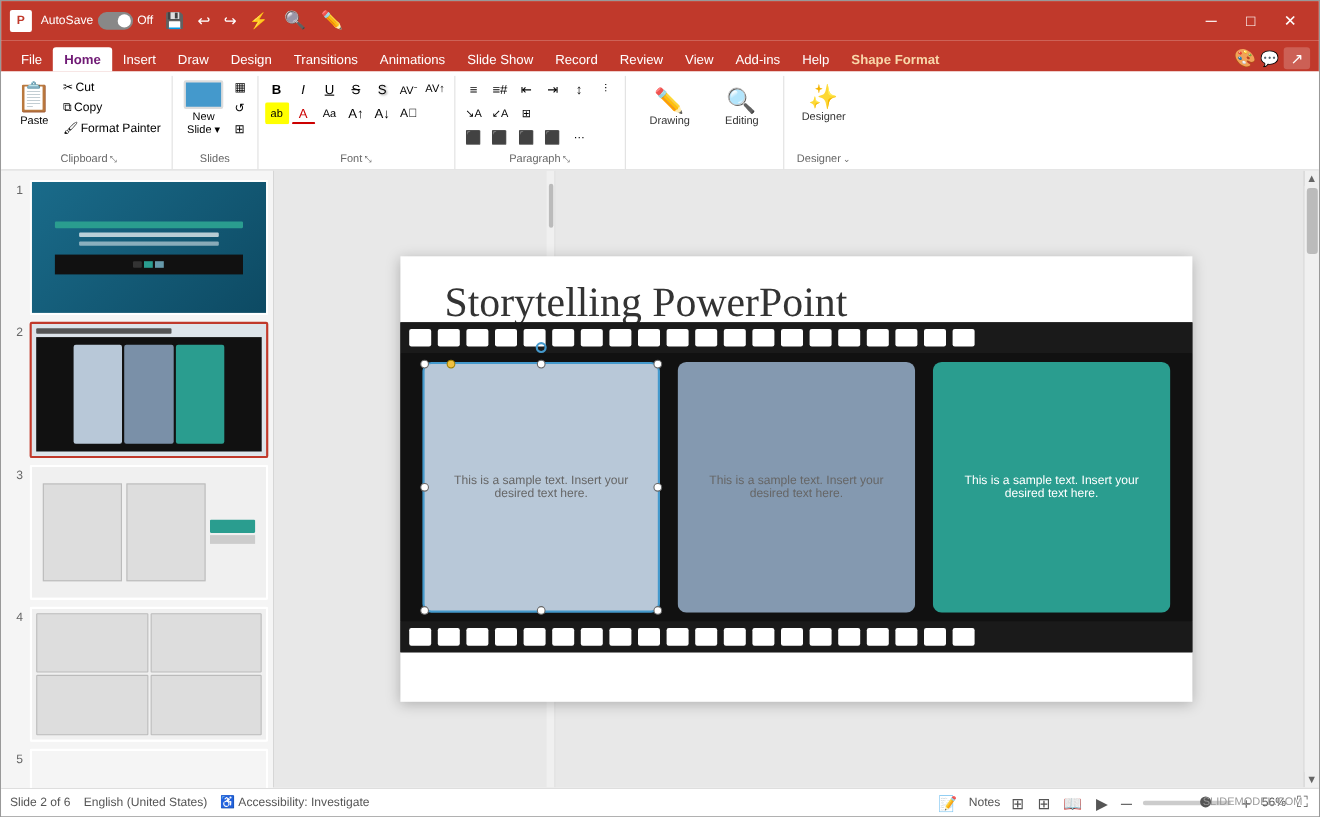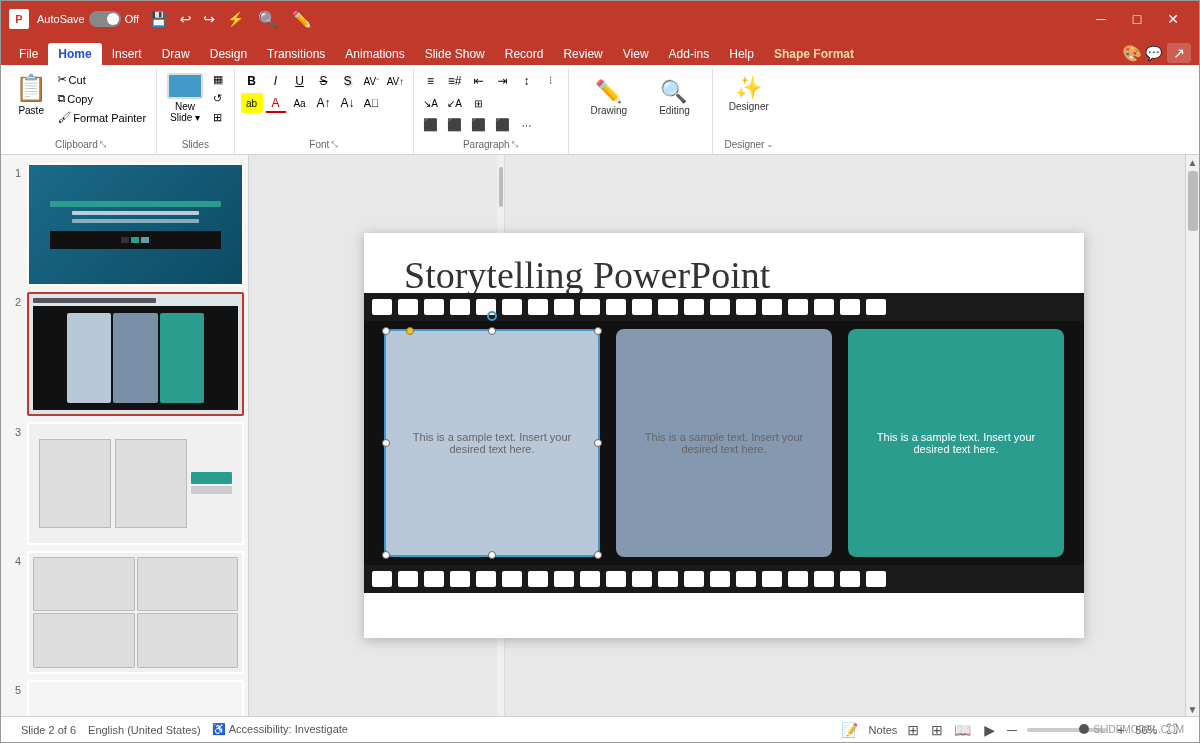--- a/index.html
+++ b/index.html
@@ -15,21 +15,21 @@
     .toggle-off { background: #888; border-radius: 8px; width: 32px; height: 16px; position: relative; display: flex; align-items: center; }
     .toggle-off::after { content: ''; position: absolute; right: 2px; width: 12px; height: 12px; background: #fff; border-radius: 50%; }
     .title-bar-icons { display: flex; gap: 6px; align-items: center; }
     .title-bar-title { flex: 1; text-align: center; color: #fff; font-size: 12px; }
     .window-controls { display: flex; gap: 0; margin-left: auto; }
     .win-btn { width: 36px; height: 36px; display: flex; align-items: center; justify-content: center; color: #fff; font-size: 14px; cursor: pointer; }
 
     
     .ribbon-tabs { background: #c0392b; display: flex; align-items: flex-end; padding: 0 8px; flex-shrink: 0; height: 28px; }
     .ribbon-tab { padding: 4px 10px; color: #fff; font-size: 12px; cursor: pointer; border-radius: 3px 3px 0 0; }
-    .ribbon-tab.active { background: #fff; color: #1d4ed8; font-weight: 600; }
+    .ribbon-tab.active { background: #fff; color: #701a75; font-weight: 600; }
     .ribbon-tab.shape-format { color: #f8d7aa; font-weight: 600; text-align: right; }
 
     
     .ribbon { background: #fff; border-bottom: 1px solid #d4d4d4; display: flex; align-items: stretch; padding: 4px 4px 0; flex-shrink: 0; min-height: 90px; }
     .ribbon-group { display: flex; flex-direction: column; align-items: center; padding: 2px 6px; border-right: 1px solid #e0e0e0; min-width: fit-content; }
     .ribbon-group:last-child { border-right: none; }
     .ribbon-group-content { display: flex; align-items: flex-start; gap: 2px; flex: 1; }
     .ribbon-group-label { font-size: 10px; color: #666; margin-top: 2px; padding-bottom: 2px; text-align: center; display: flex; align-items: center; gap: 2px; }
     .ribbon-group-label .expand-icon { font-size: 8px; cursor: pointer; }
 
@@ -63,21 +63,21 @@
     .slide-img.selected { border-color: #c0392b; }
 
     
     .canvas-area { flex: 1; background: #e8e8e8; display: flex; align-items: center; justify-content: center; position: relative; overflow: hidden; }
     .slide-canvas { background: #fff; width: 720px; height: 405px; position: relative; box-shadow: 0 2px 12px rgba(0,0,0,0.25); margin: auto; }
 
     
     .right-scroll { width: 14px; background: #f0f0f0; border-left: 1px solid #d0d0d0; display: flex; flex-direction: column; align-items: center; }
 
     
-    .status-bar { background: #fff; border-top: 1px solid #d0d0d0; height: 26px; display: flex; align-items: center; padding: 0 20px; gap: 16px; flex-shrink: 0; }
+    .status-bar { background: #fff; border-top: 1px solid #d0d0d0; height: 26px; display: flex; align-items: center; padding: 0 8px; gap: 16px; flex-shrink: 0; }
     .status-left { display: flex; gap: 12px; align-items: center; font-size: 11px; color: #555; }
     .status-right { margin-left: auto; display: flex; align-items: center; gap: 8px; }
     .status-icon { font-size: 14px; color: #555; cursor: pointer; padding: 2px; }
     .zoom-slider { width: 80px; height: 4px; background: #ccc; border-radius: 2px; position: relative; cursor: pointer; }
     .zoom-slider-thumb { position: absolute; top: -4px; left: 65%; width: 10px; height: 10px; background: #555; border-radius: 50%; }
     .zoom-pct { font-size: 11px; color: #555; }
 
     
     .slide-title { position: absolute; top: 20px; left: 40px; right: 40px; font-size: 38px; font-weight: 300; color: #333; font-family: Liberation Serif, serif; }
 

